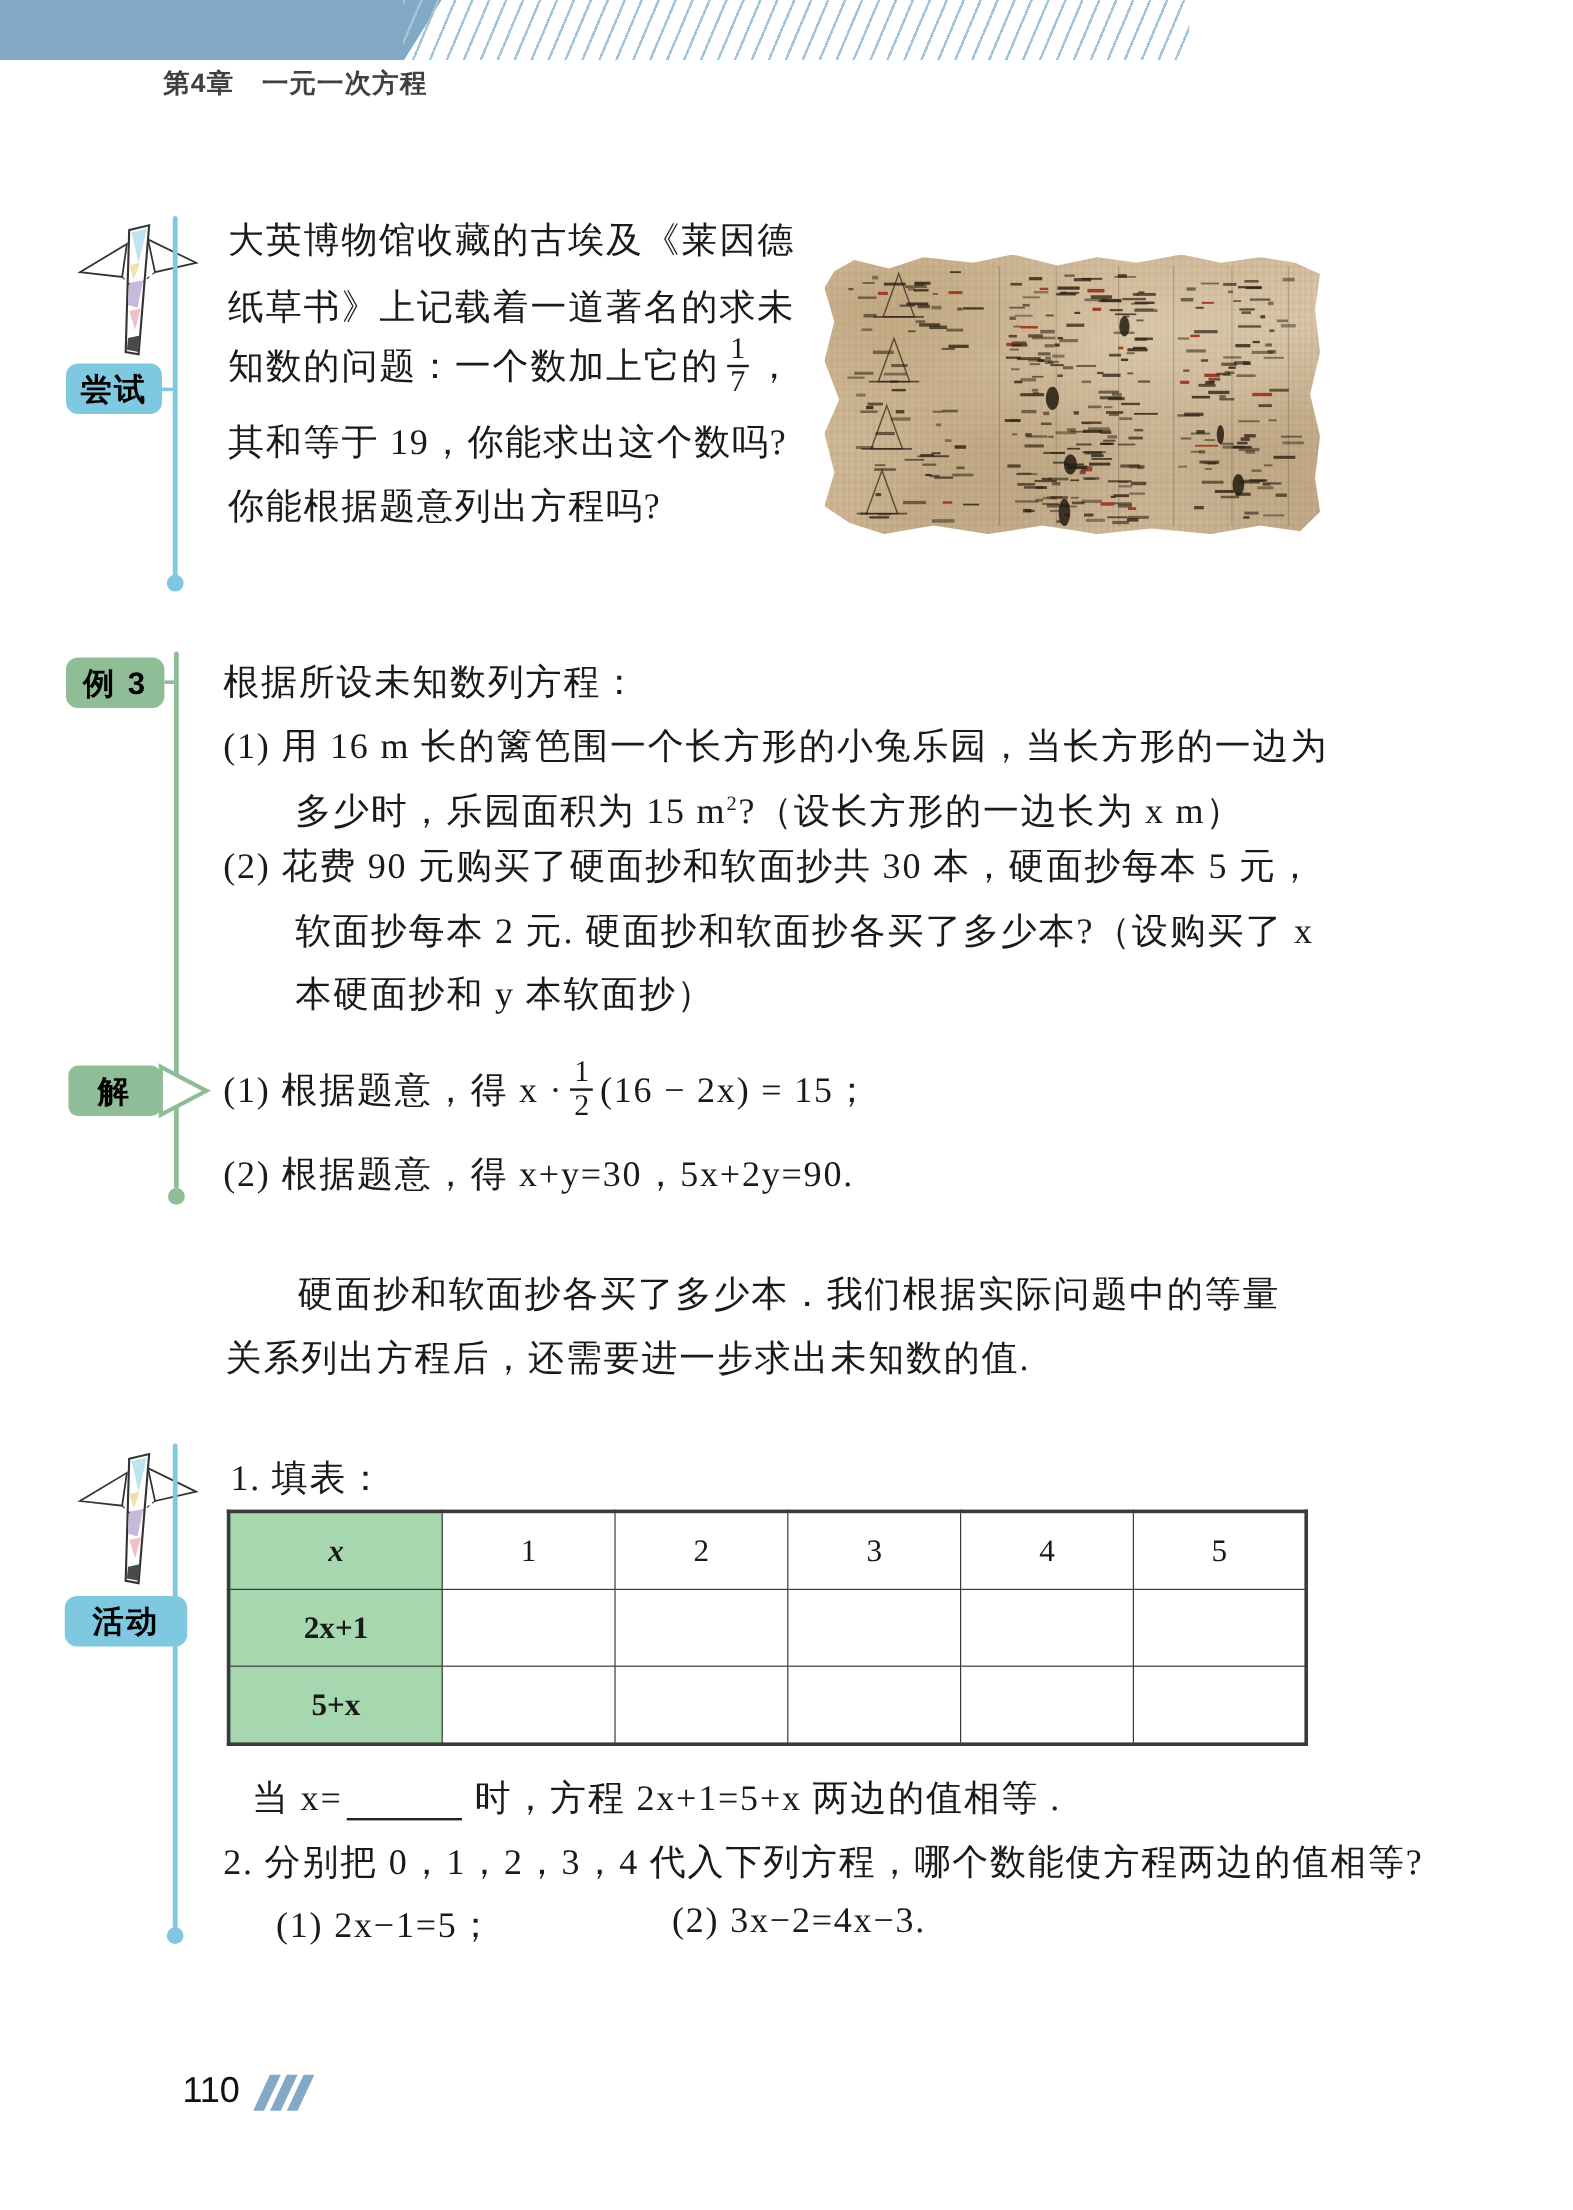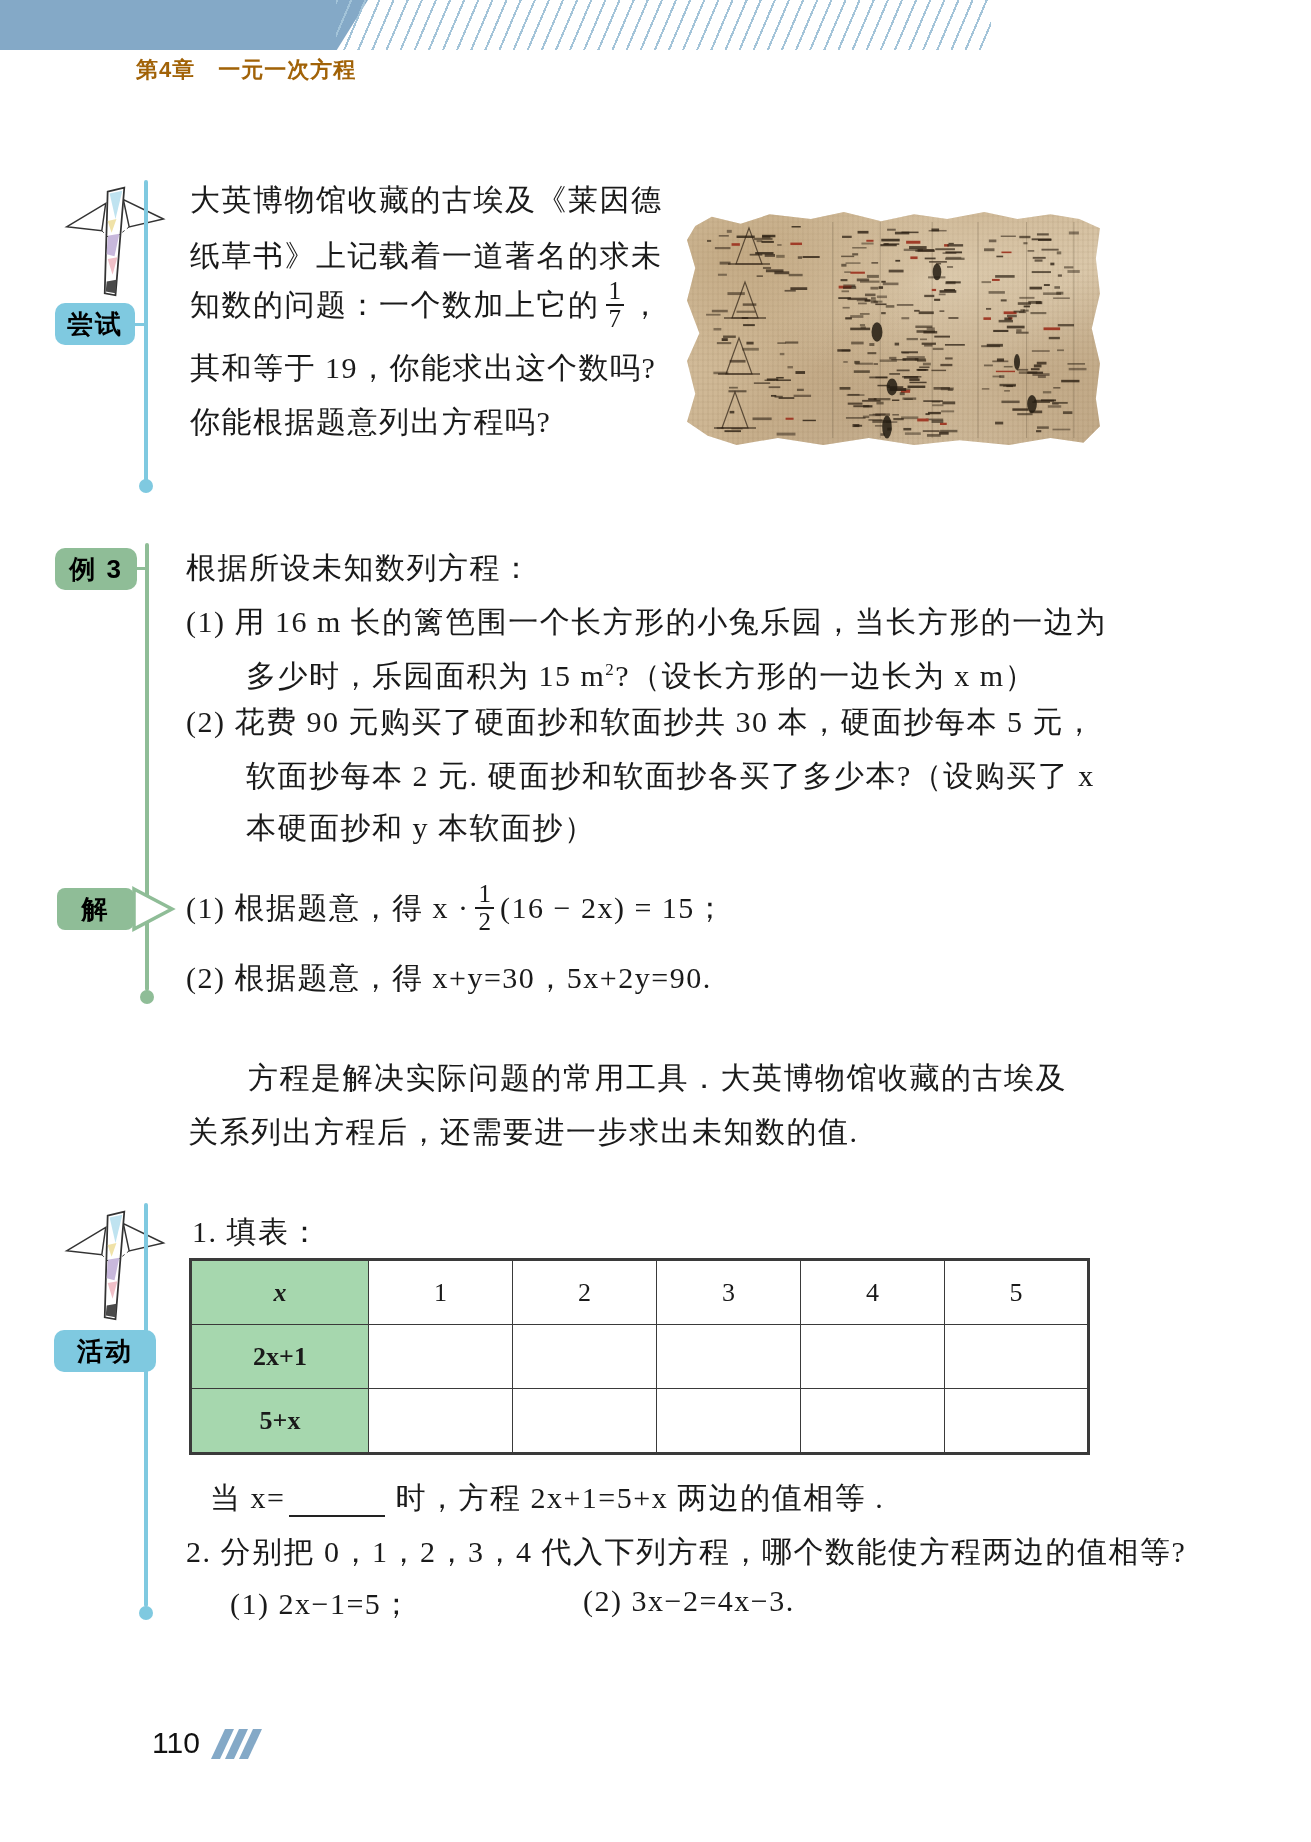--- a/index.html
+++ b/index.html
@@ -5,21 +5,21 @@
   html,body{margin:0;padding:0;background:#ffffff;}
   .page{position:relative;width:1311px;height:1842px;background:#ffffff;overflow:hidden;
         font-family:"Liberation Serif",serif;color:#1a1a1a;}
 
   
   .hdr-band{position:absolute;left:0;top:0;width:368px;height:50px;background:#84a9c7;
             clip-path:polygon(0 0,100% 0,91.5% 100%,0 100%);}
   .hdr-stripes{position:absolute;left:336px;top:0;width:655px;height:50px;
             background:repeating-linear-gradient(113deg,#a3c4d9 0 2px,transparent 2px 13px);}
   .chapter{position:absolute;left:136px;top:55px;font-family:"Liberation Sans",sans-serif;
-           font-weight:bold;font-size:22px;color:#a16207;letter-spacing:1px;white-space:nowrap;}
+           font-weight:bold;font-size:22px;color:#404040;letter-spacing:1px;white-space:nowrap;}
 
   
   .badge{position:absolute;display:flex;align-items:center;justify-content:center;color:#000000;
          font-family:"Liberation Sans",sans-serif;font-weight:bold;font-size:26px;
          border-radius:10px;letter-spacing:2px;white-space:nowrap;}
   .b-blue{background:#7fc9e0;}
   .b-green{background:#8fbd97;}
   .vline{position:absolute;width:4px;border-radius:2px;}
   .vdot{position:absolute;width:14px;height:14px;border-radius:50%;}
   .connector{position:absolute;height:3px;}
@@ -512,21 +512,21 @@
   <div class="tline flexline" style="left:186px;top:873px;height:70px;">
     <span>(1) 根据题意，得 x ·</span>
     <span class="frac">
       <span class="fn">1</span>
       <span>2</span>
     </span>
     <span>(16 − 2x) = 15；</span>
   </div>
   <div class="tline" style="left:186px;top:958px;">(2) 根据题意，得 x+y=30，5x+2y=90.</div>
 
-  <div class="tline" style="left:248px;top:1058px;">方程是解决实际问题的常用工具．大英博物馆收藏的古埃及</div>
+  <div class="tline" style="left:248px;top:1058px;">硬面抄和软面抄各买了多少本．我们根据实际问题中的等量</div>
   <div class="tline" style="left:188px;top:1112px;">关系列出方程后，还需要进一步求出未知数的值.</div>
 
   <svg class="deco-icon" style="left:56px;top:1200px;" viewBox="0 0 115 135">
     <polygon points="8,52 48,28 44,56" fill="#ffffff" stroke="#333" stroke-width="1.5"></polygon>
     <polygon points="107,44 66,24 72,52" fill="#ffffff" stroke="#333" stroke-width="1.5"></polygon>
     <polygon points="50,16 67,12 58,122 47,120" fill="#ffffff" stroke="#333" stroke-width="1.8"></polygon>
     <polygon points="52,18 65,15 58,44" fill="#bfe3f0"></polygon>
     <polygon points="50,46 59,44 54,58" fill="#f0e2a8"></polygon>
     <polygon points="50,61 62,59 57,82 49,80" fill="#c8b8dc"></polygon>
     <polygon points="50,85 60,83 55,101" fill="#f0c0c8"></polygon>
@@ -578,20 +578,20 @@
   </tbody>
     </table>
 
   <div class="tline flexline" style="left:210px;top:1478px;">
     <span>当 x=</span>
     <span class="blank"></span>
     <span>时，方程 2x+1=5+x 两边的值相等 .</span>
   </div>
   <div class="tline" style="left:186px;top:1532px;">2. 分别把 0，1，2，3，4 代入下列方程，哪个数能使方程两边的值相等?</div>
   <div class="tline" style="left:230px;top:1584px;">(1) 2x−1=5；</div>
-  <div class="tline" style="left:560px;top:1584px;margin-left:23px;">(2) 3x−2=4x−3.</div>
+  <div class="tline" style="left:560px;top:1584px;">(2) 3x−2=4x−3.</div>
 
   <div class="pagenum">110</div>
   <div class="slash" style="left:218px;top:1729px;"></div>
   <div class="slash" style="left:232px;top:1729px;"></div>
   <div class="slash" style="left:246px;top:1729px;"></div>
 
 </div>
 
 </body></html>

